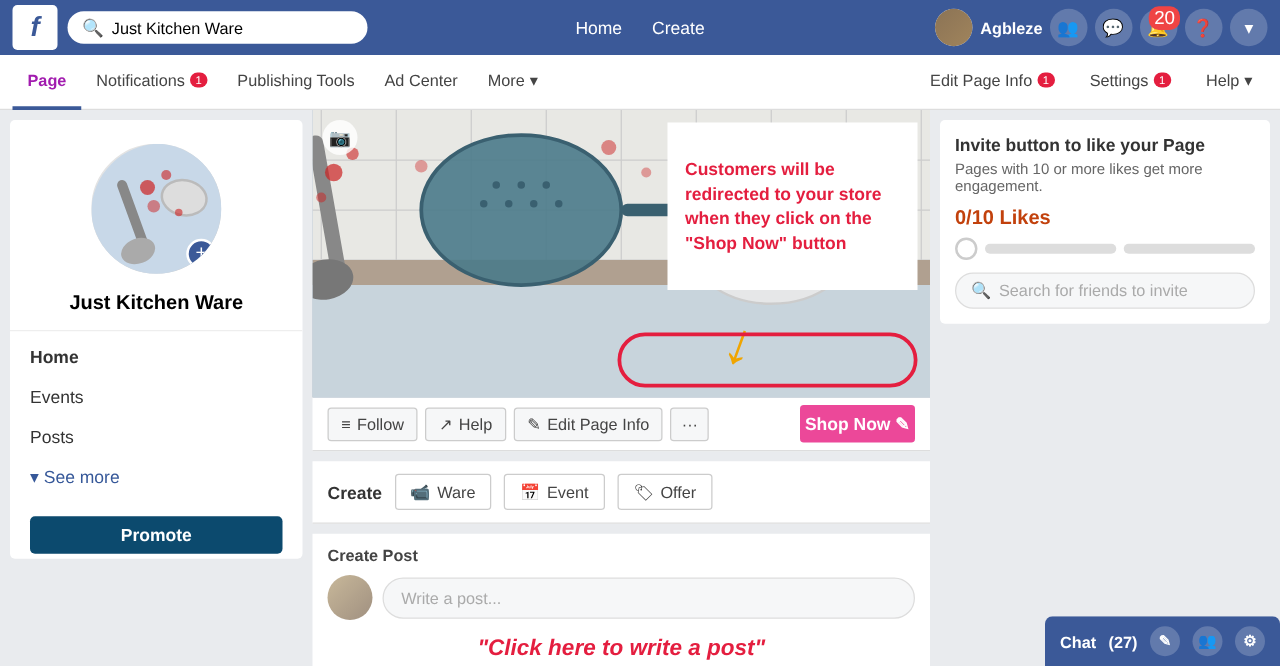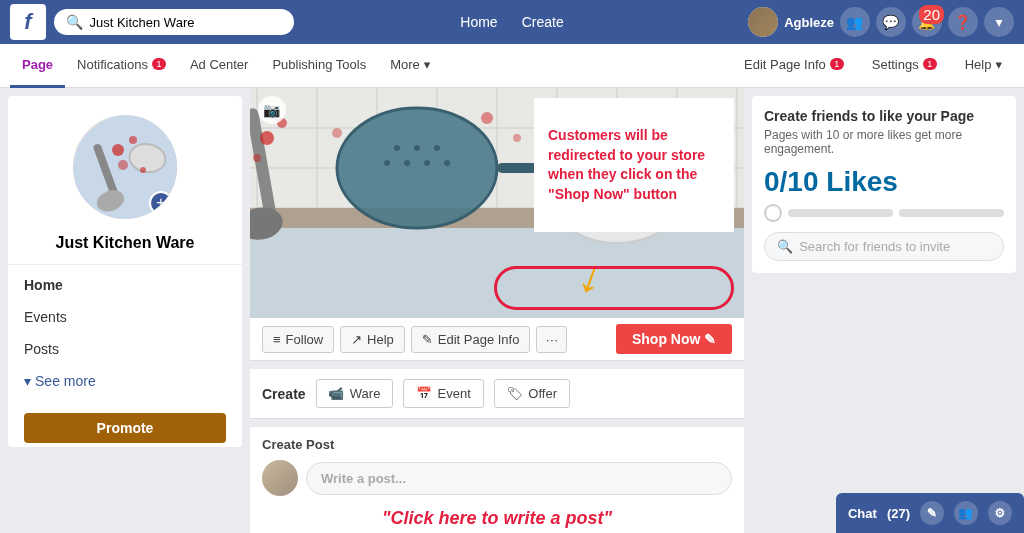--- a/index.html
+++ b/index.html
@@ -129,21 +129,21 @@
     }
     .sidebar-menu { padding: 4px 0; border-top: 1px solid #eee; }
     .sidebar-menu-item {
       padding: 8px 16px; font-size: 14px; color: #333; cursor: pointer;
       display: block;
     }
     .sidebar-menu-item.active { font-weight: bold; }
     .see-more { color: #365899; display: flex; align-items: center; gap: 4px; }
     .promote-btn {
       margin: 12px 16px 4px;
-      background: #a16207; color: white;
+      background: #0c4a6e; color: white;
       border: none; border-radius: 4px;
       padding: 7px 16px; font-size: 14px; font-weight: bold;
       cursor: pointer; width: calc(100% - 32px);
       text-align: center;
     }
     .visit-ad-center {
       padding: 8px 16px 12px; font-size: 13px; color: #333; cursor: pointer;
     }
 
     
@@ -207,25 +207,25 @@
       gap: 6px;
     }
     .action-btn {
       display: flex; align-items: center; gap: 5px;
       border: 1px solid #ccc; border-radius: 3px;
       padding: 5px 10px; font-size: 13px; color: #444;
       background: #f6f7f8; cursor: pointer;
     }
     .shop-now-btn {
       margin-left: auto;
-      background: #ef4444;
+      background: #ec4899;
       color: white;
       border: none;
       border-radius: 3px;
-      padding: 7px 16px;
+      padding: 7px 4px;
       font-size: 14px;
       font-weight: bold;
       cursor: pointer;
       display: flex; align-items: center; gap: 6px;
     }
     .more-btn {
       border: 1px solid #ccc; border-radius: 3px;
       padding: 5px 8px; font-size: 13px; color: #444;
       background: #f6f7f8; cursor: pointer;
     }
@@ -261,21 +261,21 @@
     }
     .post-avatar {
       width: 36px; height: 36px; border-radius: 50%;
       background: linear-gradient(135deg, #c8b89a, #a09080);
       flex-shrink: 0;
     }
     .post-input {
       flex: 1;
       border: 1px solid #ddd; border-radius: 20px;
       padding: 8px 14px; font-size: 13px; color: #aaa;
-      cursor: pointer; background: #f6f7f8; font-weight: bold;
+      cursor: pointer; background: #f6f7f8;
     }
 
     
     .write-post-hint {
       color: #e41e3f;
       font-size: 18px;
       font-weight: bold;
       text-align: center;
       padding: 12px;
       font-style: italic;
@@ -288,21 +288,21 @@
       padding: 8px;
     }
     .invite-card {
       background: white;
       border-radius: 4px;
       padding: 12px;
       margin-bottom: 8px;
     }
     .invite-title { font-size: 14px; font-weight: bold; color: #333; margin-bottom: 4px; }
     .invite-subtitle { font-size: 12px; color: #666; margin-bottom: 10px; }
-    .likes-count { font-size: 28px; font-weight: bold; color: #0369a1; margin-bottom: 6px; }
+    .likes-count { font-size: 16px; font-weight: bold; color: #c2410c; margin-bottom: 6px; }
     .likes-bar {
       display: flex; align-items: center; gap: 6px; margin-bottom: 10px;
     }
     .likes-dot {
       width: 18px; height: 18px; border-radius: 50%;
       border: 2px solid #ccc; flex-shrink: 0;
     }
     .likes-line { flex: 1; height: 8px; background: #ddd; border-radius: 4px; }
     .search-friends {
       border: 1px solid #ddd; border-radius: 20px;
@@ -380,24 +380,24 @@
 
 <div class="page-nav">
   <div class="page-nav-item active">
     <span>Page</span>
   </div>
   <div class="page-nav-item">
     <span>Notifications</span>
     <span class="nav-badge">1</span>
   </div>
   <div class="page-nav-item">
+    <span>Publishing Tools</span>
+  </div>
+  <div class="page-nav-item">
     <span>Ad Center</span>
-  </div>
-  <div class="page-nav-item">
-    <span>Publishing Tools</span>
   </div>
   <div class="page-nav-item">
     <span>More</span> 
       <span>▾</span>
   </div>
   <div class="nav-right">
     <div class="page-nav-item">
       <span>Edit Page Info</span>
       <span class="nav-badge">1</span>
     </div>
@@ -591,21 +591,21 @@
           <span style="color:#aaa;">Write a post...</span>
         </div>
       </div>
       <div class="write-post-hint">"Click here to write a post"</div>
     </div>
 
   </div>
 
   <div class="right-sidebar">
     <div class="invite-card">
-      <div class="invite-title">Create friends to like your Page</div>
+      <div class="invite-title">Invite button to like your Page</div>
       <div class="invite-subtitle">Pages with 10 or more likes get more engagement.</div>
       <div class="likes-count">0/10 Likes</div>
       <div class="likes-bar">
         <div class="likes-dot"></div>
         <div class="likes-line"></div>
         <div class="likes-line" style="background:#ddd;"></div>
       </div>
       <div class="search-friends">
         <span>🔍</span>
         <span style="color:#aaa;">Search for friends to invite</span>

